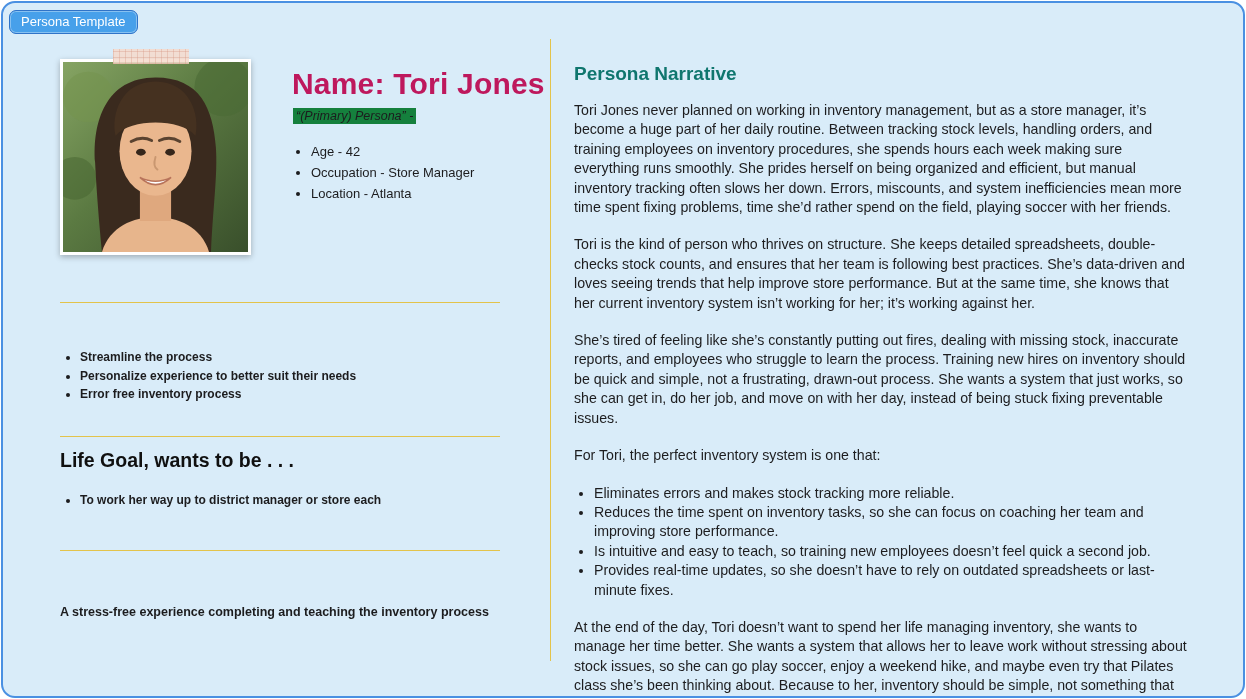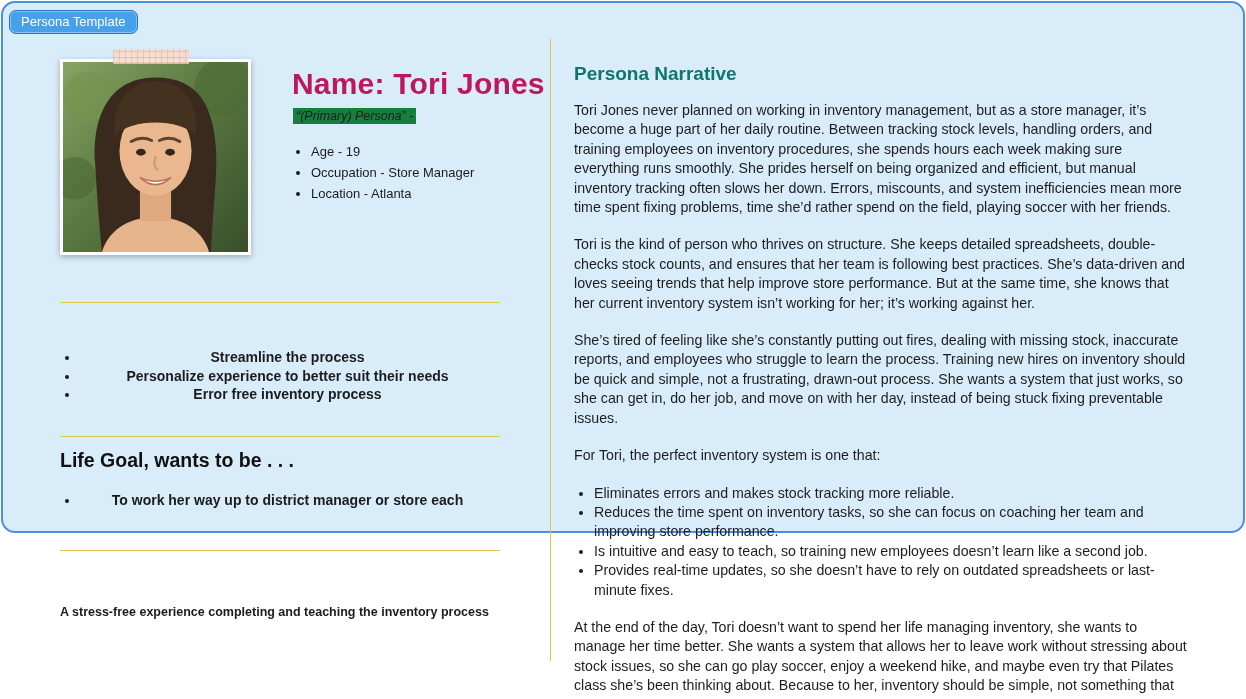--- a/index.html
+++ b/index.html
@@ -5,21 +5,21 @@
   * { margin:0; padding:0; box-sizing:border-box; }
   html, body {
     width:1246px; height:699px;
     background:#ffffff;
     font-family:"Liberation Sans","DejaVu Sans",sans-serif;
     color:#1c1c1e;
     overflow:hidden;
   }
   .page {
     position:absolute; left:1px; top:1px;
-    width:1244px; height:532px;
+    width:1244px; height:697px;
     background:#d9ecf9;
     border:2px solid #4a90e2;
     border-radius:14px;
   }
   .tag {
     position:absolute; left:6px; top:7px;
     padding:3px 11px 4px;
     background:#47a0ea;
     border:1.5px solid #2f73c8;
     border-radius:7px;
@@ -72,24 +72,23 @@
   .hr1 { top:299px; } .hr2 { top:433px; } .hr3 { top:547px; }
   .sec-title {
     position:absolute; left:57px;
     font-size:19.5px; font-weight:700; color:#101010;
   }
   .end-title { top:314px; }
   .life-title { top:446px; }
   .exp-title { top:564px; }
   .goal-list {
     position:absolute; left:62px;
-    font-size:14px; font-weight:700; line-height:18.5px;
+    font-size:12px; font-weight:700; line-height:18.5px;
     list-style:disc; padding-left:15px;
     width:430px;
-    text-align:center;
   }
   .end-list  { top:345px; }
   .life-list { top:488px; }
   .exp-note {
     position:absolute; left:57px; top:602px;
     width:440px;
     font-size:12.5px; font-weight:700;
   }
   
   .vline {
@@ -158,21 +157,21 @@
     </svg>
   </div>
 
   <h1 class="name">Name: Tori Jones</h1>
 
   <div class="subtitle">
     <span class="hl">“(Primary) Persona” -</span>
   </div>
 
   <ul class="details">
-    <li>Age - 19</li>
+    <li>Age - 42</li>
     <li>Occupation - Store Manager</li>
     <li>Location - Atlanta</li>
   </ul>
 
   <div class="gold-hr hr1"></div>
 
   <ul class="goal-list end-list">
     <li>Streamline the process</li>
     <li>Personalize experience to better suit their needs</li>
     <li>Error free inventory  process</li>
@@ -193,19 +192,19 @@
 
   <div class="right">
     <h2>Persona Narrative</h2>
     <p>Tori Jones never planned on working in inventory management, but as a store manager, it’s become a huge part of her daily routine. Between tracking stock levels, handling orders, and training employees on inventory procedures, she spends hours each week making sure everything runs smoothly. She prides herself on being organized and efficient, but manual inventory tracking often slows her down. Errors, miscounts, and system inefficiencies mean more time spent fixing problems, time she’d rather spend on the field, playing soccer with her friends.</p>
     <p>Tori is the kind of person who thrives on structure. She keeps detailed spreadsheets, double-checks stock counts, and ensures that her team is following best practices. She’s data-driven and loves seeing trends that help improve store performance. But at the same time, she knows that her current inventory system isn’t working for her; it’s working against her.</p>
     <p>She’s tired of feeling like she’s constantly putting out fires, dealing with missing stock, inaccurate reports, and employees who struggle to learn the process. Training new hires on inventory should be quick and simple, not a frustrating, drawn-out process. She wants a system that just works, so she can get in, do her job, and move on with her day, instead of being stuck fixing preventable issues.</p>
     <p>For Tori, the perfect inventory system is one that:</p>
     <ul>
       <li>Eliminates errors and makes stock tracking more reliable.</li>
       <li>Reduces the time spent on inventory tasks, so she can focus on coaching her team and improving store performance.</li>
-      <li>Is intuitive and easy to teach, so training new employees doesn’t learn like a second job.</li>
+      <li>Is intuitive and easy to teach, so training new employees doesn’t feel quick a second job.</li>
       <li>Provides real-time updates, so she doesn’t have to rely on outdated spreadsheets or last-minute fixes.</li>
     </ul>
     <p class="closing">At the end of the day, Tori doesn’t want to spend her life managing inventory, she wants to manage her time better. She wants a system that allows her to leave work without stressing about stock issues, so she can go play soccer, enjoy a weekend hike, and maybe even try that Pilates class she’s been thinking about. Because to her, inventory should be simple, not something that keeps her from living her life.</p>
   </div>
 
 </div>
 
 </body></html>

